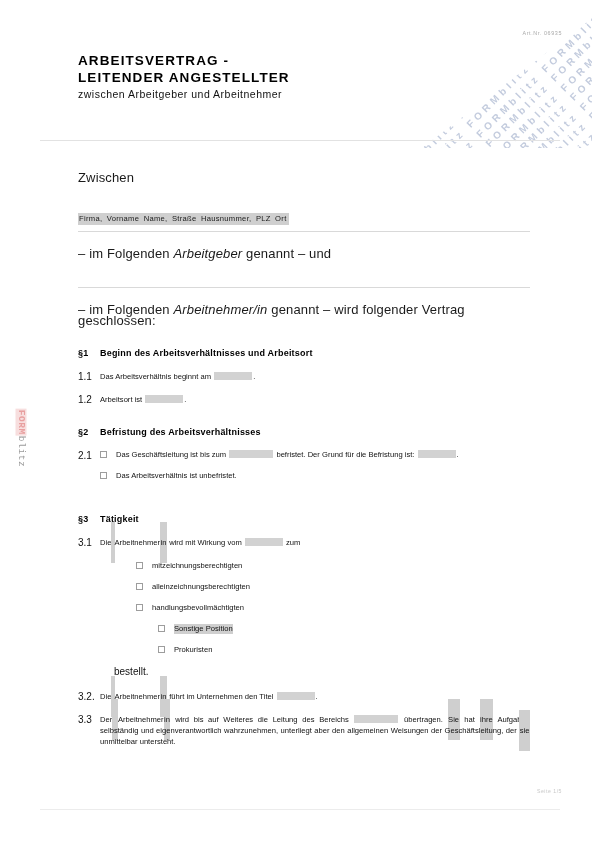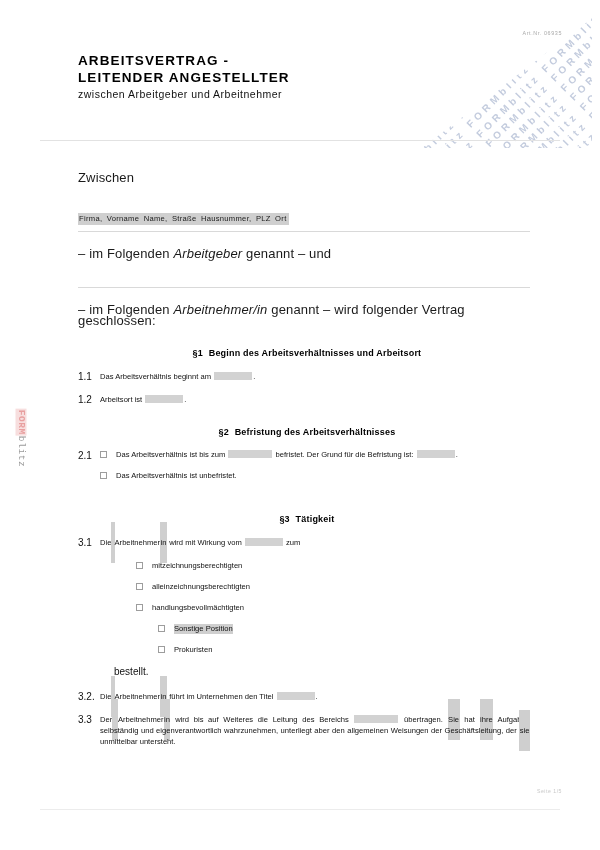--- a/index.html
+++ b/index.html
@@ -105,21 +105,20 @@
   .underline{
     height:1px;background:#d9d9d9;width:452px;margin-top:6px;
   }
   .after-rule{margin-top:16px;}
   .gap-lg{height:22px;}
 
   .sec{
     font-size:9px;font-weight:bold;color:#000;
     margin-top:22px;margin-bottom:13px;
     letter-spacing:.2px;
-    text-align:center;
   }
   .sec .num{display:inline-block;width:22px;}
 
   .item{display:flex;margin-bottom:12px;}
   .item .no{width:22px;flex:none;font-size:10px;line-height:11px;}
   .item .bd{flex:1;font-size:7.6px;line-height:11px;}
 
   .blank{
     display:inline-block;
     background:#d2d2d2;
@@ -251,21 +250,21 @@
     <div class="sec">
       <span class="num">§2</span><span>Befristung des Arbeitsverhältnisses</span>
     </div>
 
     <div class="item">
       <div class="no">2.1</div>
       <div class="bd">
         <div class="cbrow">
           <div class="cb"></div>
           <div class="cb-lab">
-            <span>Das Arbeitsverhältnis ist bis zum</span>
+            <span>Das Geschäftsleitung ist bis zum</span>
             <span class="blank b-lg"></span>
             <span>befristet. Der Grund für die Befristung ist:</span>
             <span class="blank b-md"></span><span>.</span>
           </div>
         </div>
         <div class="cbrow">
           <div class="cb"></div>
           <div class="cb-lab">Das Arbeitsverhältnis ist unbefristet.</div>
         </div>
       </div>

